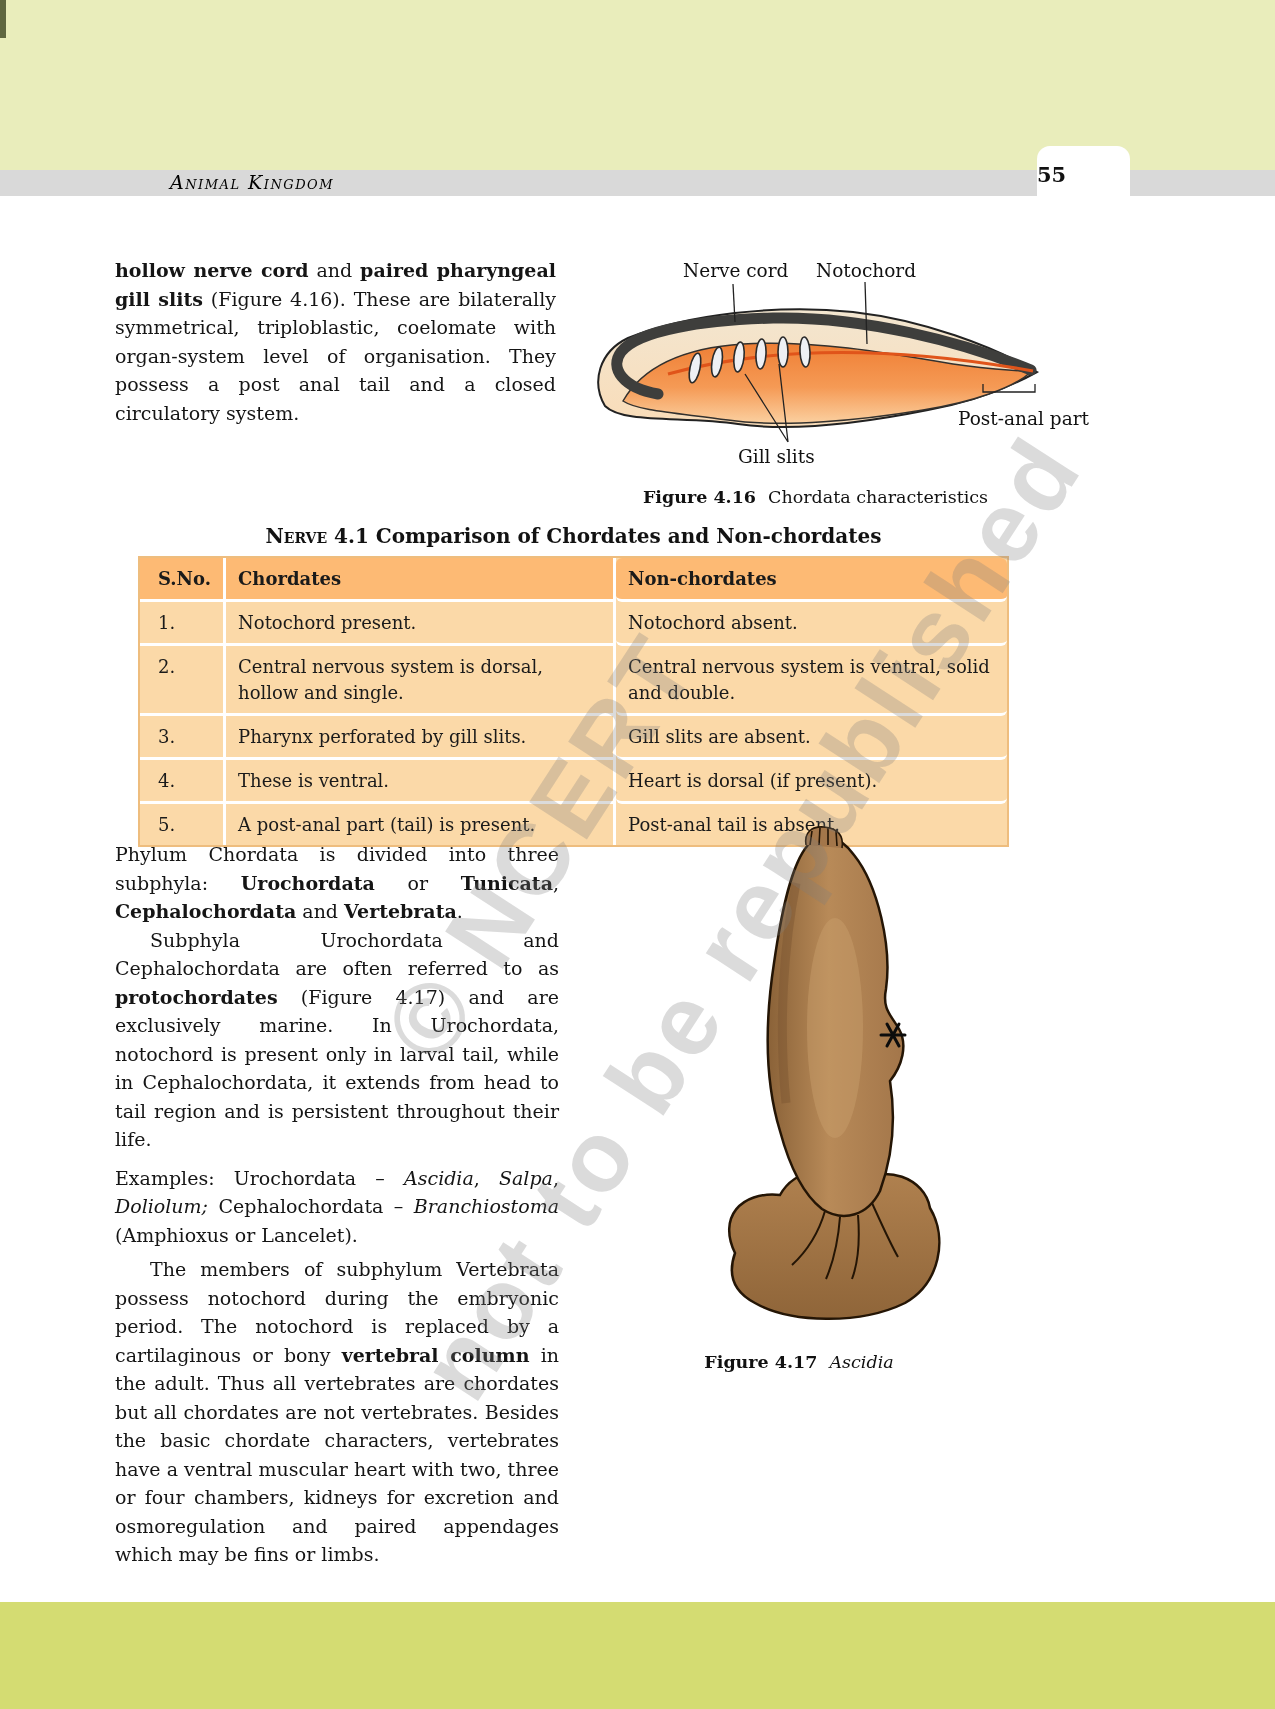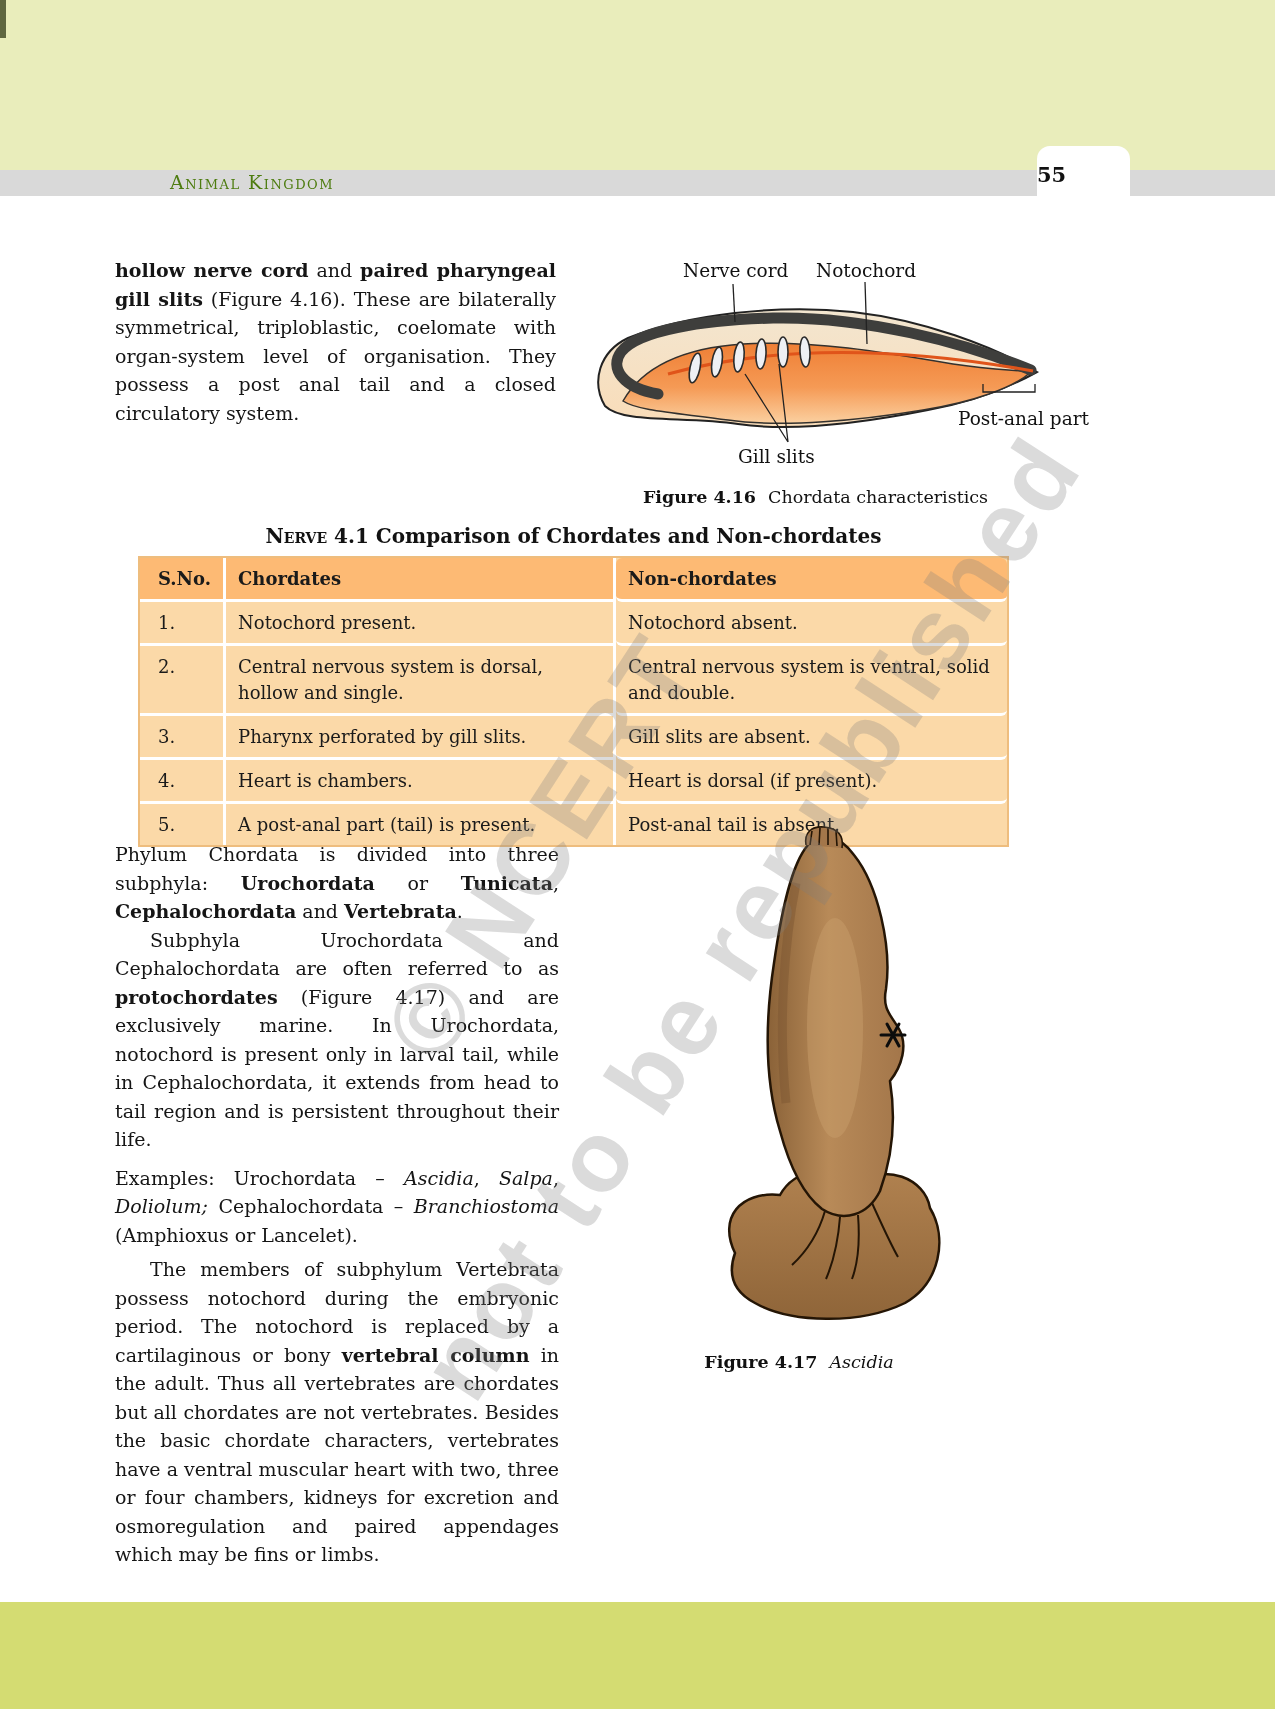--- a/index.html
+++ b/index.html
@@ -3,21 +3,21 @@
 <meta charset="utf-8">
 <style>
   html,body{margin:0;padding:0;background:#888;}
   .page{position:relative;width:1275px;height:1709px;background:#ffffff;overflow:hidden;
         font-family:"DejaVu Serif","Liberation Serif",serif;color:#151515;margin:0 auto;}
   
   .top-band{position:absolute;left:0;top:0;width:1275px;height:171px;background:#e9edbb;}
   .corner-mark{position:absolute;left:0;top:0;width:6px;height:38px;background:#5f6740;}
   .header-strip{position:absolute;left:0;top:170px;width:1275px;height:26px;background:#d9d9d9;}
   .header-title{position:absolute;left:170px;top:171px;font-size:19px;font-variant:small-caps;
-                letter-spacing:1.5px;color:#4d7c0f;}
+                letter-spacing:1.5px;color:#000000;font-style:italic;}
   .page-tab{position:absolute;left:1037px;top:146px;width:93px;height:53px;background:#ffffff;
             border-radius:13px 13px 0 0;text-align:left;}
   .page-num{display:inline-block;margin-top:16px;font-weight:bold;font-size:21px;color:#111;}
   .bottom-band{position:absolute;left:0;top:1602px;width:1275px;height:107px;background:#d4dc72;}
   .footer-year{position:absolute;left:0;top:1648px;width:1275px;text-align:center;
                font-family:"Liberation Sans",sans-serif;font-size:17px;color:#2a2a2a;}
   
   .col1{position:absolute;left:115px;top:256px;width:441px;}
   .col2{position:absolute;left:115px;top:840px;width:444px;}
   .para{margin:0;font-size:19px;line-height:28.5px;text-align:justify;}
@@ -146,21 +146,21 @@
         <td class="c-ch">Central nervous system is dorsal, hollow and single.</td>
         <td>Central nervous system is ventral, solid and double.</td>
       </tr>
       <tr>
         <td class="c-sno">3.</td>
         <td class="c-ch">Pharynx perforated by gill slits.</td>
         <td>Gill slits are absent.</td>
       </tr>
       <tr>
         <td class="c-sno">4.</td>
-        <td class="c-ch">Heart is chambers.</td>
+        <td class="c-ch">These is ventral.</td>
         <td>Heart is dorsal (if present).</td>
       </tr>
       <tr>
         <td class="c-sno">5.</td>
         <td class="c-ch">A post-anal part (tail) is present.</td>
         <td>Post-anal tail is absent.</td>
       </tr>
     </tbody>
   </table>
 

